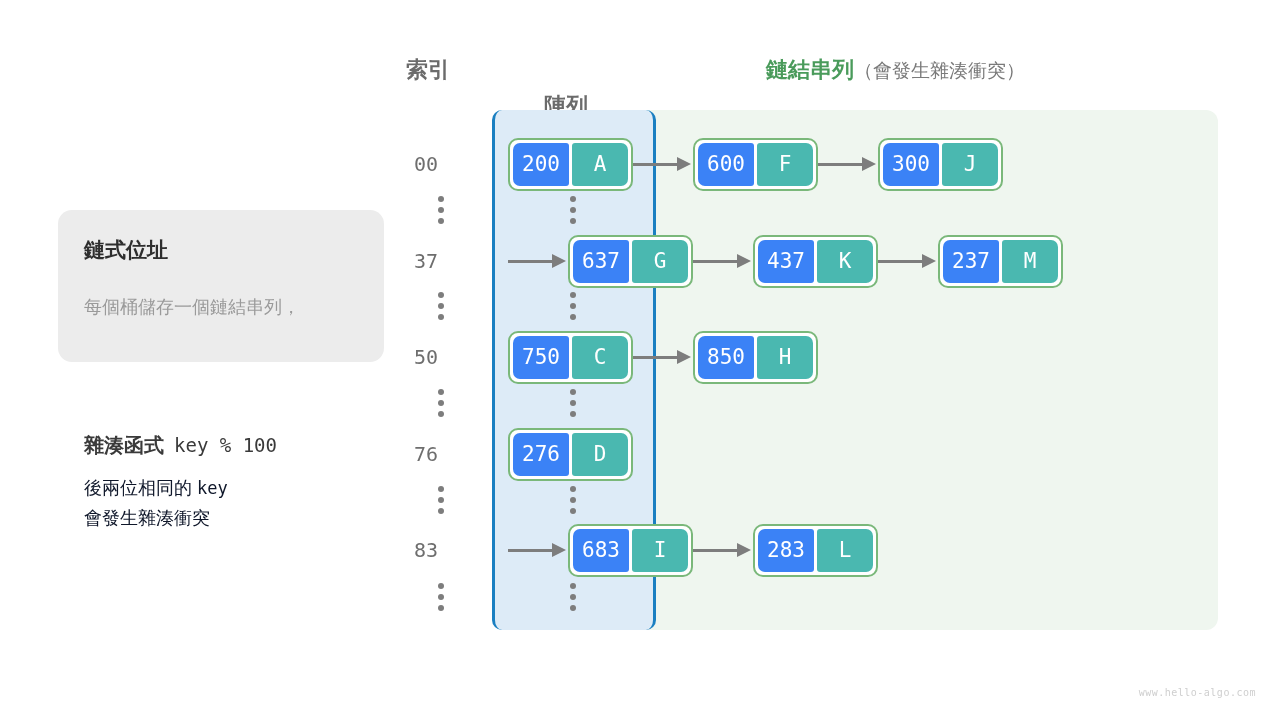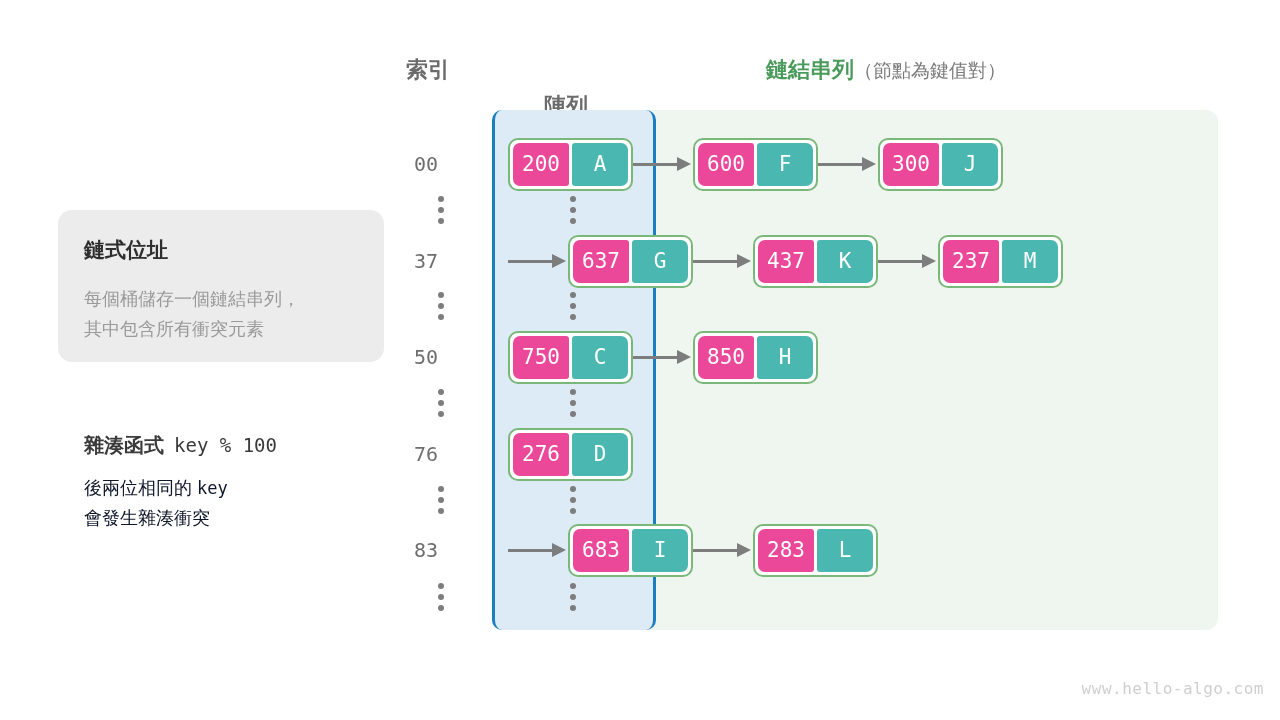--- a/index.html
+++ b/index.html
@@ -42,21 +42,21 @@
     height: 152px;
     background: #ececec;
     border-radius: 14px;
     box-sizing: border-box;
     padding: 26px 0 0 26px;
   }
   #info-card .card-title {
     font-size: 21px;
     font-weight: bold;
     color: #2e2e2e;
-    margin-bottom: 20px;
+    margin-bottom: 28px;
   }
   #info-card .card-line {
     font-size: 18px;
     color: #9a9a9a;
     line-height: 30px;
   }
 
   
   #hash-block {
     position: absolute;
@@ -146,21 +146,21 @@
   .node .half {
     flex: 1 1 50%;
     display: flex;
     align-items: center;
     justify-content: center;
     color: #ffffff;
     font-family: "DejaVu Sans Mono", "Liberation Mono", monospace;
     font-size: 21px;
   }
   .node .half.key {
-    background: #ec4899;
+    background: #3b82f6;
     border-radius: 7px 3px 3px 7px;
   }
   .node .half.val {
     background: #4ab8b0;
     border-radius: 3px 7px 7px 3px;
     margin-left: 3px;
   }
 
   
   .arrow {
@@ -201,39 +201,38 @@
     background: #7d7d7d;
     margin-bottom: 5px;
   }
   .ellipsis span:last-child { margin-bottom: 0; }
   .ell-index { left: 438px; }
   .ell-array { left: 570px; }
 
   
   #footer-watermark {
     position: absolute;
-    right: 16px;
+    right: 24px;
     bottom: 22px;
     font-family: "DejaVu Sans Mono", "Liberation Mono", monospace;
-    font-size: 16px;
+    font-size: 10px;
     color: #cfcfcf;
     letter-spacing: 0.5px;
   }
 </style>
 </head>
 <body>
 
 <div class="col-heading" id="heading-index">索引</div>
 <div class="col-heading" id="heading-array">陣列</div>
-<div class="col-heading" id="heading-list"><span class="heading-green">鏈結串列</span><span class="heading-note">（節點為鍵值對）</span></div>
+<div class="col-heading" id="heading-list"><span class="heading-green">鏈結串列</span><span class="heading-note">（會發生雜湊衝突）</span></div>
 
 <div id="info-card">
   <div class="card-title">鏈式位址</div>
   <div class="card-line">每個桶儲存一個鏈結串列，</div>
-  <div class="card-line">其中包含所有衝突元素</div>
 </div>
 
 <div id="hash-block">
   <div class="hash-title"><span>雜湊函式</span><span class="hash-code">key % 100</span></div>
   <div class="hash-line"><span>後兩位相同的</span> <span class="mono">key</span></div>
   <div class="hash-line">會發生雜湊衝突</div>
 </div>
 
 <div id="list-region"></div>
 <div id="array-region"></div>

